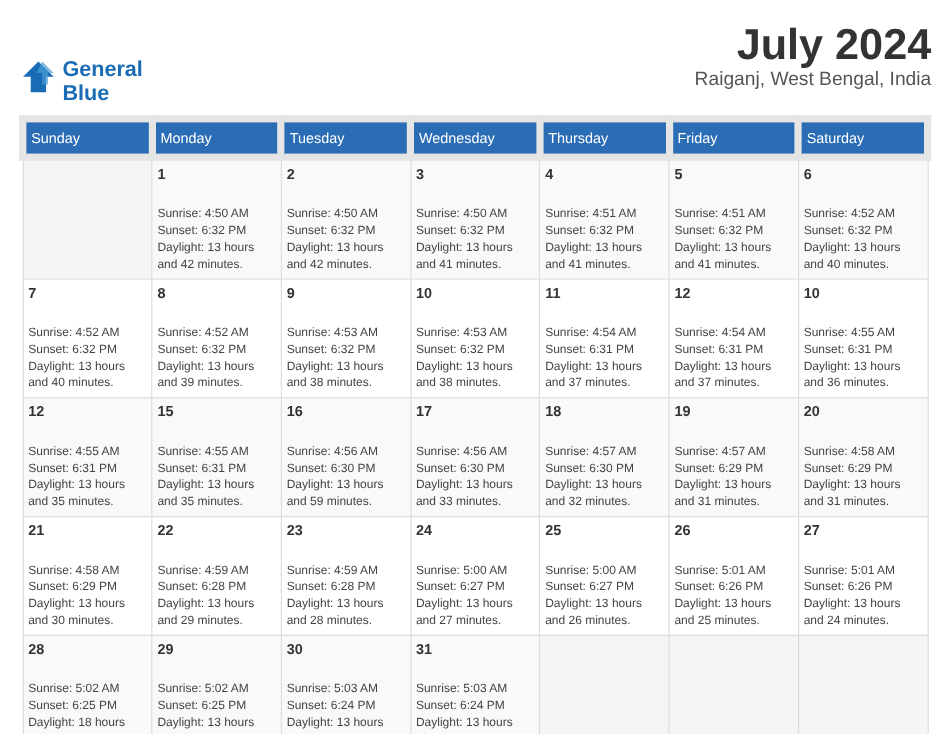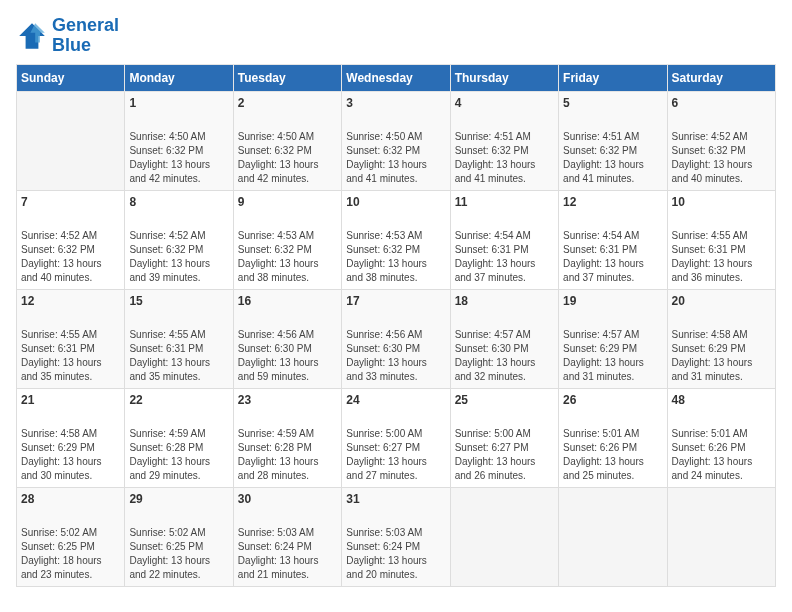--- a/index.html
+++ b/index.html
@@ -11,22 +11,23 @@
       padding: 16px;
     }
     .header {
       display: flex;
       justify-content: space-between;
       align-items: flex-start;
       margin-bottom: 8px;
     }
     .logo {
       display: flex;
-      align-items: center;
+      align-items: flex-start;
       gap: 4px;
+      margin-top: 32px;
     }
     .logo-text {
       font-size: 18px;
       font-weight: bold;
       color: #333;
       line-height: 1.1;
     }
     .logo-text span {
       color: #1a6bb5;
     }
@@ -52,22 +53,22 @@
       font-size: 11px;
     }
     thead tr {
       background-color: #2a6db5;
       color: #fff;
     }
     thead th {
       padding: 6px 4px;
       text-align: left;
       font-size: 12px;
-      font-weight: bold;
-      border: 1px solid #e5e5e5;
+      font-weight: normal;
+      border: 6px solid #e5e5e5;
     }
     tbody tr {
       border-bottom: 1px solid #ccc;
     }
     tbody td {
       padding: 4px 4px;
       vertical-align: top;
       border: 1px solid #ddd;
       min-height: 80px;
       color: #333;
@@ -102,20 +103,24 @@
   <div class="logo">
     <svg class="logo-icon" viewBox="0 0 40 40">
       <polygon points="20,4 36,20 28,20 28,36 12,36 12,20 4,20" fill="#1a6bb5"></polygon>
       <polygon points="24,4 36,16 30,16 30,28 24,28 24,16 18,16" fill="#4a9fd5" opacity="0.7"></polygon>
     </svg>
     <div class="logo-text">
       <span>General</span><br>
       <span style="color:#1a6bb5;">Blue</span>
     </div>
   </div>
+  <div class="title-block">
+    <div class="month-title">July 2024</div>
+    <div class="subtitle">Raiganj, West Bengal, India</div>
+  </div>
 </div>
 
 <table>
   <thead>
     <tr>
     <th>Sunday</th>
         <th>Monday</th>
         <th>Tuesday</th>
         <th>Wednesday</th>
         <th>Thursday</th>
@@ -230,21 +235,21 @@
         </td>
         <td>
           <span class="day-number">25</span>
           <div class="day-info"><span>Sunrise: 5:00 AM</span><br><span>Sunset: 6:27 PM</span><br><span>Daylight: 13 hours and 26 minutes.</span><br></div>
         </td>
         <td>
           <span class="day-number">26</span>
           <div class="day-info"><span>Sunrise: 5:01 AM</span><br><span>Sunset: 6:26 PM</span><br><span>Daylight: 13 hours and 25 minutes.</span><br></div>
         </td>
         <td>
-          <span class="day-number">48</span>
+          <span class="day-number">27</span>
           <div class="day-info"><span>Sunrise: 5:01 AM</span><br><span>Sunset: 6:26 PM</span><br><span>Daylight: 13 hours and 24 minutes.</span><br></div>
         </td>
       </tr>
       <tr>
         <td>
           <span class="day-number">28</span>
           <div class="day-info"><span>Sunrise: 5:02 AM</span><br><span>Sunset: 6:25 PM</span><br><span>Daylight: 18 hours and 23 minutes.</span><br></div>
         </td>
         <td>
           <span class="day-number">29</span>

